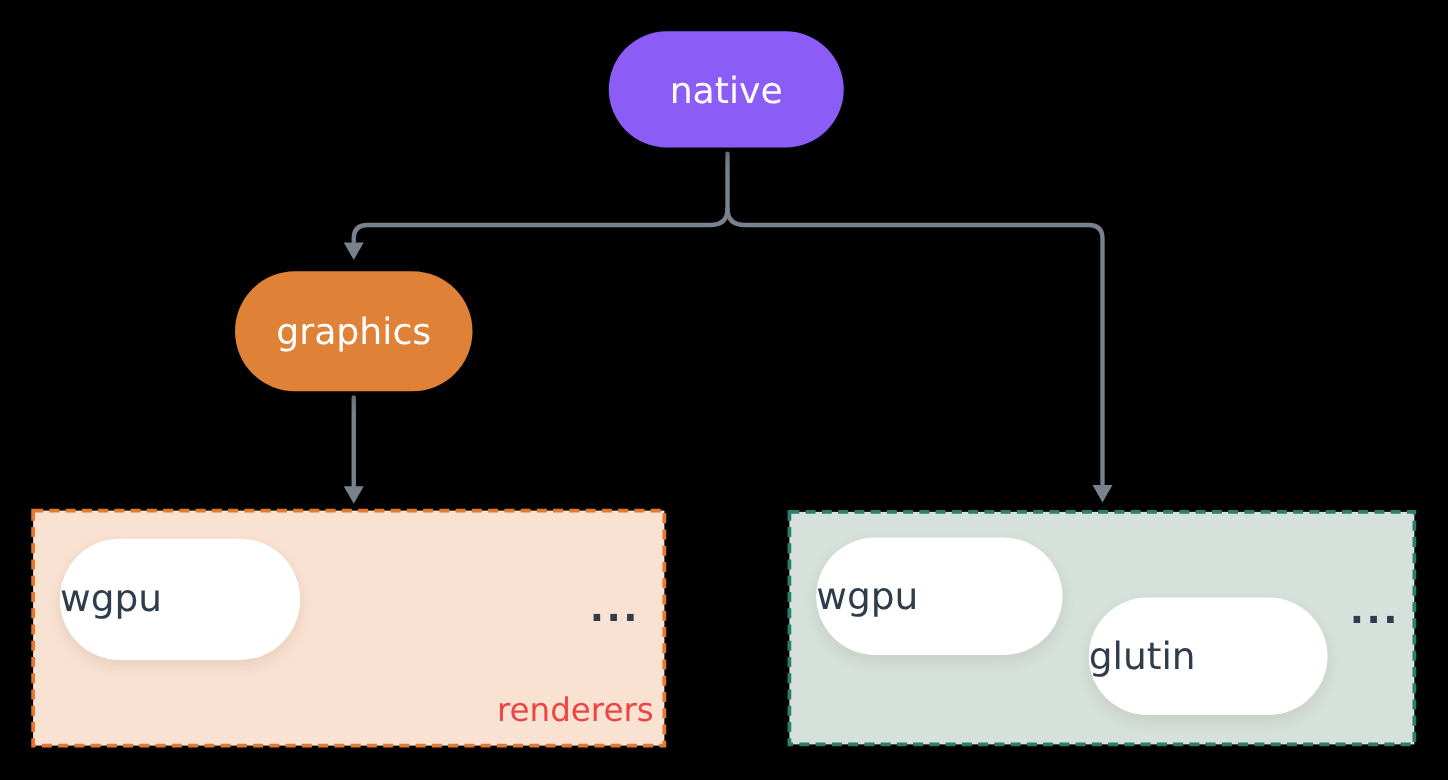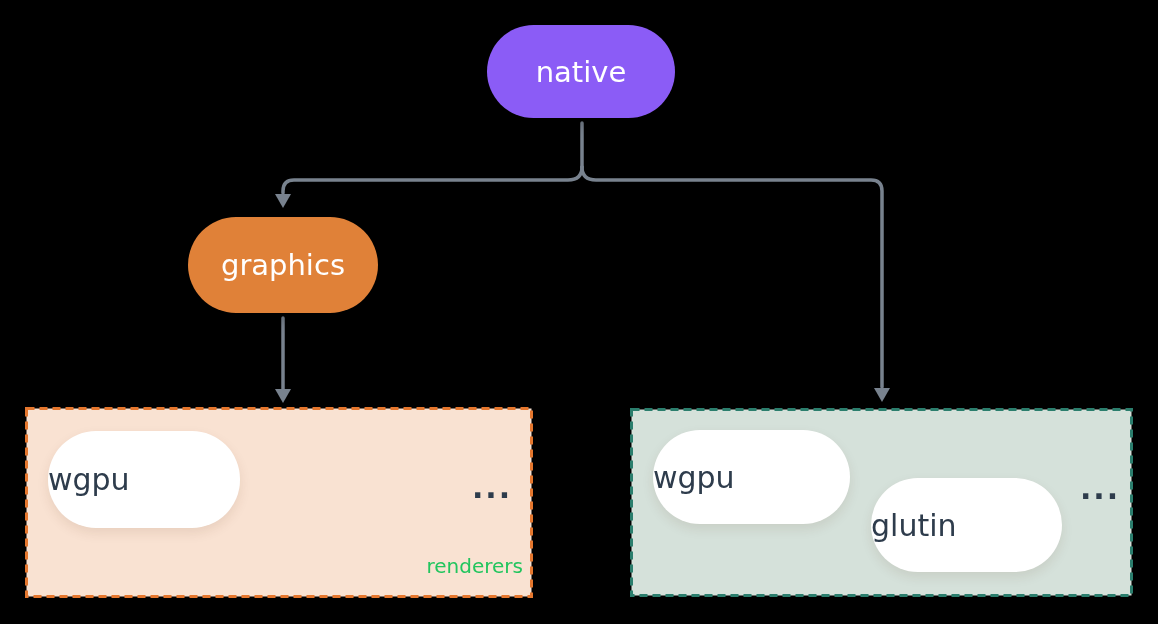--- a/index.html
+++ b/index.html
@@ -66,22 +66,22 @@
     font-size: 30px;
     font-weight: 600;
     letter-spacing: 2px;
   }
   .ellipsis-renderers { left: 462px;  top: 467px; }
   .ellipsis-shells    { left: 1070px; top: 468px; }
   .group-label {
     position: absolute;
     width: 200px;
     text-align: right;
-    color: #22c55e;
-    font-size: 20px;
+    color: #ef4444;
+    font-size: 26px;
   }
   .label-renderers { left: 323px; top: 554px; }
   .label-shells    { left: 921px; top: 554px; }
 </style>
 </head>
 <body>
 
 <div class="stage">
 
   <svg class="connectors" viewBox="0 0 1158 624" xmlns="http://www.w3.org/2000/svg">

